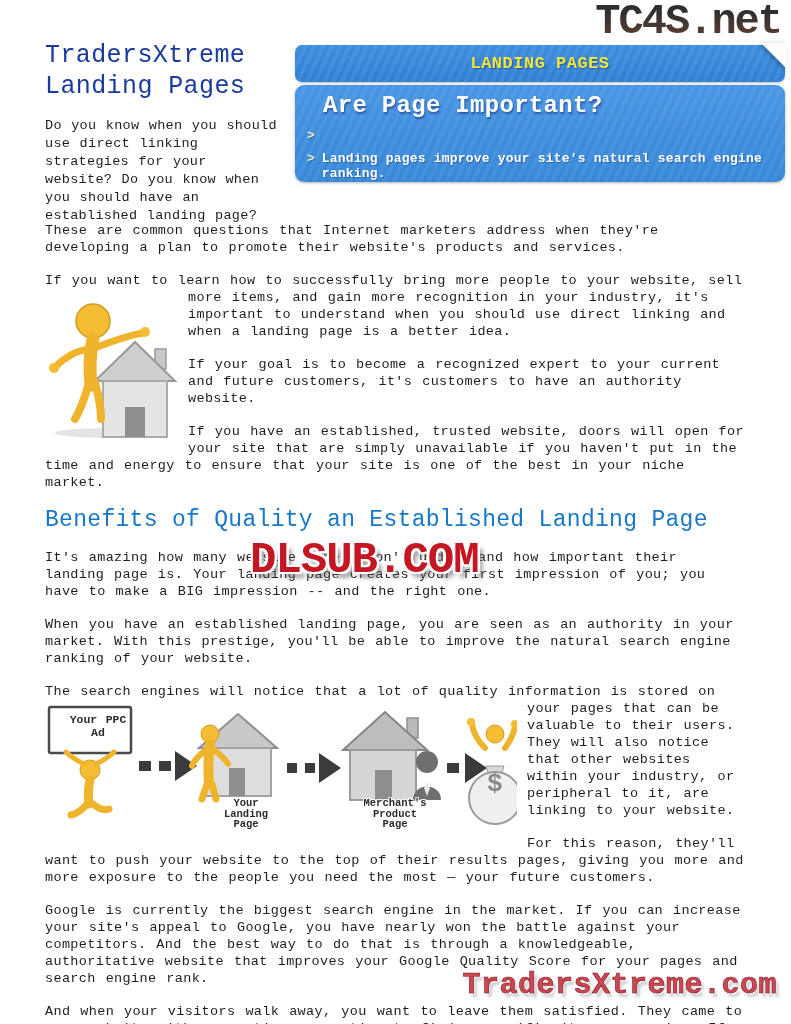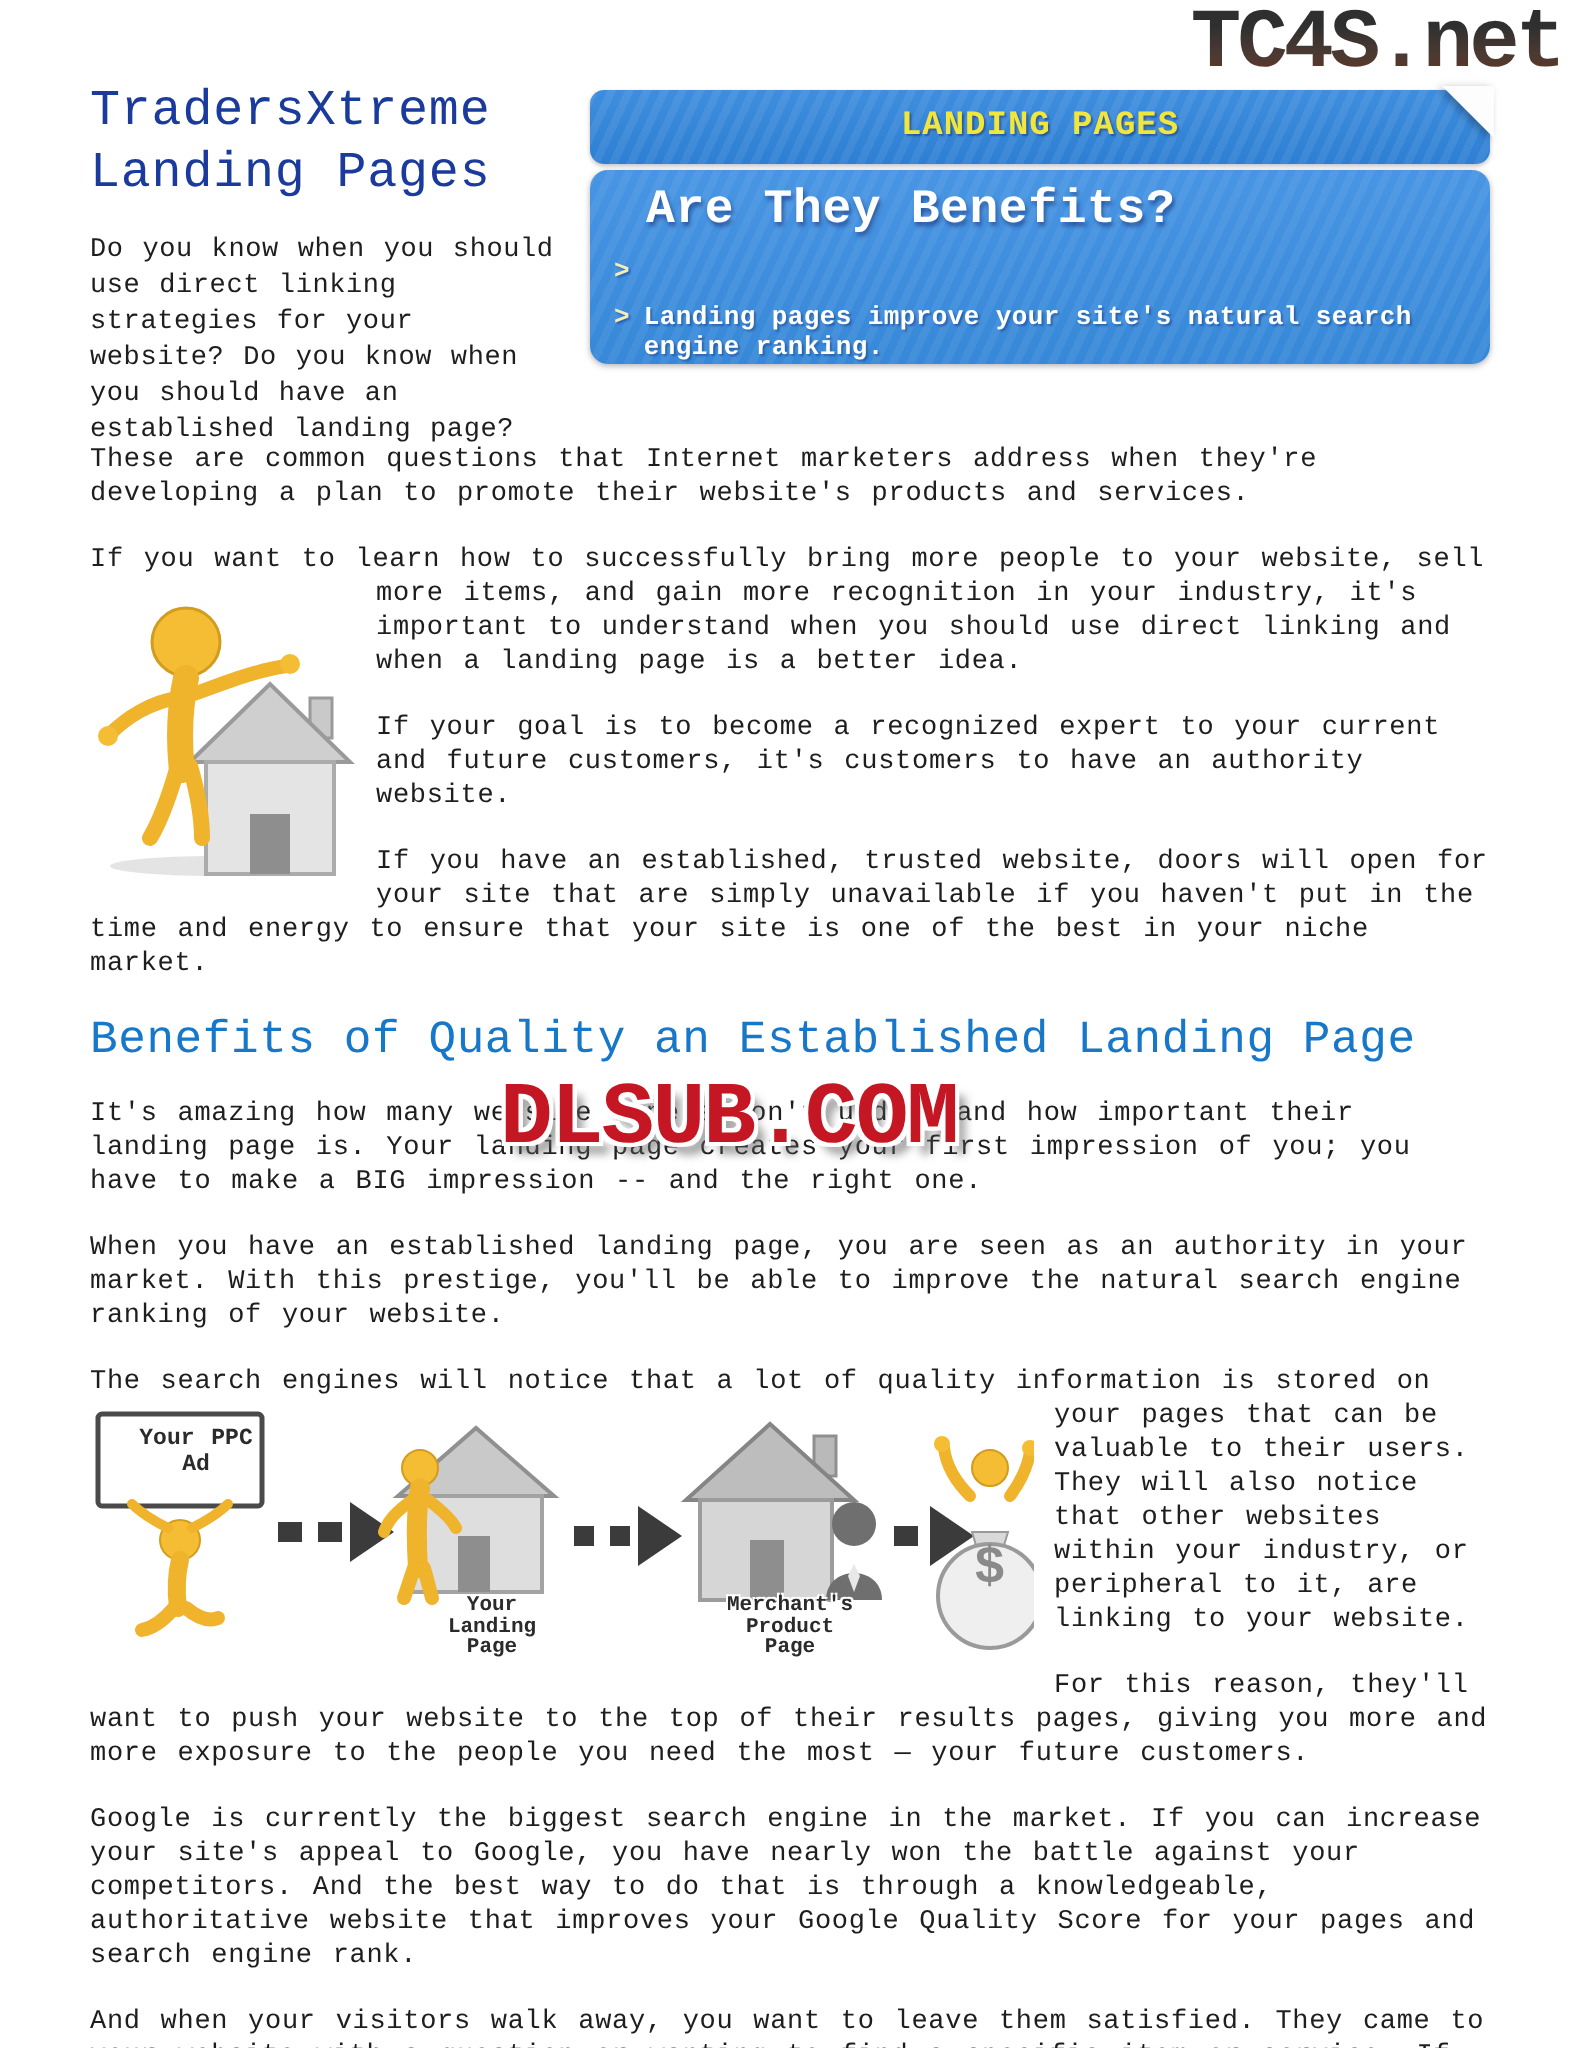--- a/index.html
+++ b/index.html
@@ -28,21 +28,21 @@
     position:absolute; left:45px; top:40px; width:230px; margin:0;
     font-size:25px; line-height:31px; font-weight:500; letter-spacing:.4px;
     color:var(--heading-blue,#1a3a9c);
   }
   .intro {
     position:absolute; left:45px; top:117px; width:238px; margin:0;
     font-size:13.5px; line-height:18px; letter-spacing:.3px; word-spacing:1px;
   }
 
   
-  .banner { position:absolute; left:295px; top:45px; width:450px; }
+  .banner { position:absolute; left:295px; top:45px; width:490px; }
   .banner-bar {
     height:37px; border-radius:7px; position:relative;
     background:repeating-linear-gradient(115deg,rgba(255,255,255,.07) 0 4px,rgba(0,0,0,0) 4px 8px),
                linear-gradient(#3f8ede,var(--banner-bar-blue,#2e7fd2));
     box-shadow:0 1px 2px rgba(0,0,0,.25);
     text-align:center; line-height:37px;
   }
   .banner-bar .banner-title {
     font-size:17px; font-weight:bold; letter-spacing:.5px;
     color:var(--banner-title-yellow,#f0e63c); text-shadow:1px 1px 1px rgba(0,0,60,.35);
@@ -122,21 +122,21 @@
 
   <h1 class="title">TradersXtreme Landing Pages</h1>
   <p class="intro">Do you know when you should use direct linking strategies for your website? Do you know when you should have an established landing page?</p>
 
   <div class="banner">
     <div class="banner-bar">
       <span class="banner-title">LANDING PAGES</span>
       <div class="curl"></div>
     </div>
     <div class="banner-body">
-      <div class="banner-heading">Are They Benefits?</div>
+      <div class="banner-heading">Are Page Important?</div>
       <div class="bullet">
         <span class="bmark">&gt;</span>
       </div>
       <div class="bullet">
         <span class="bmark">&gt;</span>
         <span class="btext">Landing pages improve your site's natural search engine ranking.</span>
       </div>
     </div>
   </div>
 
@@ -251,14 +251,15 @@
       </span>
       <span>be valuable to their users. They will also notice that other websites within your industry, or peripheral to it, are linking to your website.</span>
     </p>
 
     <p>For this reason, they'll want to push your website to the top of their results pages, giving you more and more exposure to the people you need the most — your future customers.</p>
     <p>Google is currently the biggest search engine in the market. If you can increase your site's appeal to Google, you have nearly won the battle against your competitors. And the best way to do that is through a knowledgeable, authoritative website that improves your Google Quality Score for your pages and search engine rank.</p>
     <p>And when your visitors walk away, you want to leave them satisfied. They came to your website with a question or wanting to find a specific item or service. If you offer them quality, knowledgeable content about your niche market, you'll satisfy their needs.</p>
 
   </main>
 
+  <div class="logo-bottom">TradersXtreme.com</div>
 
 </div>
 
 </body></html>

